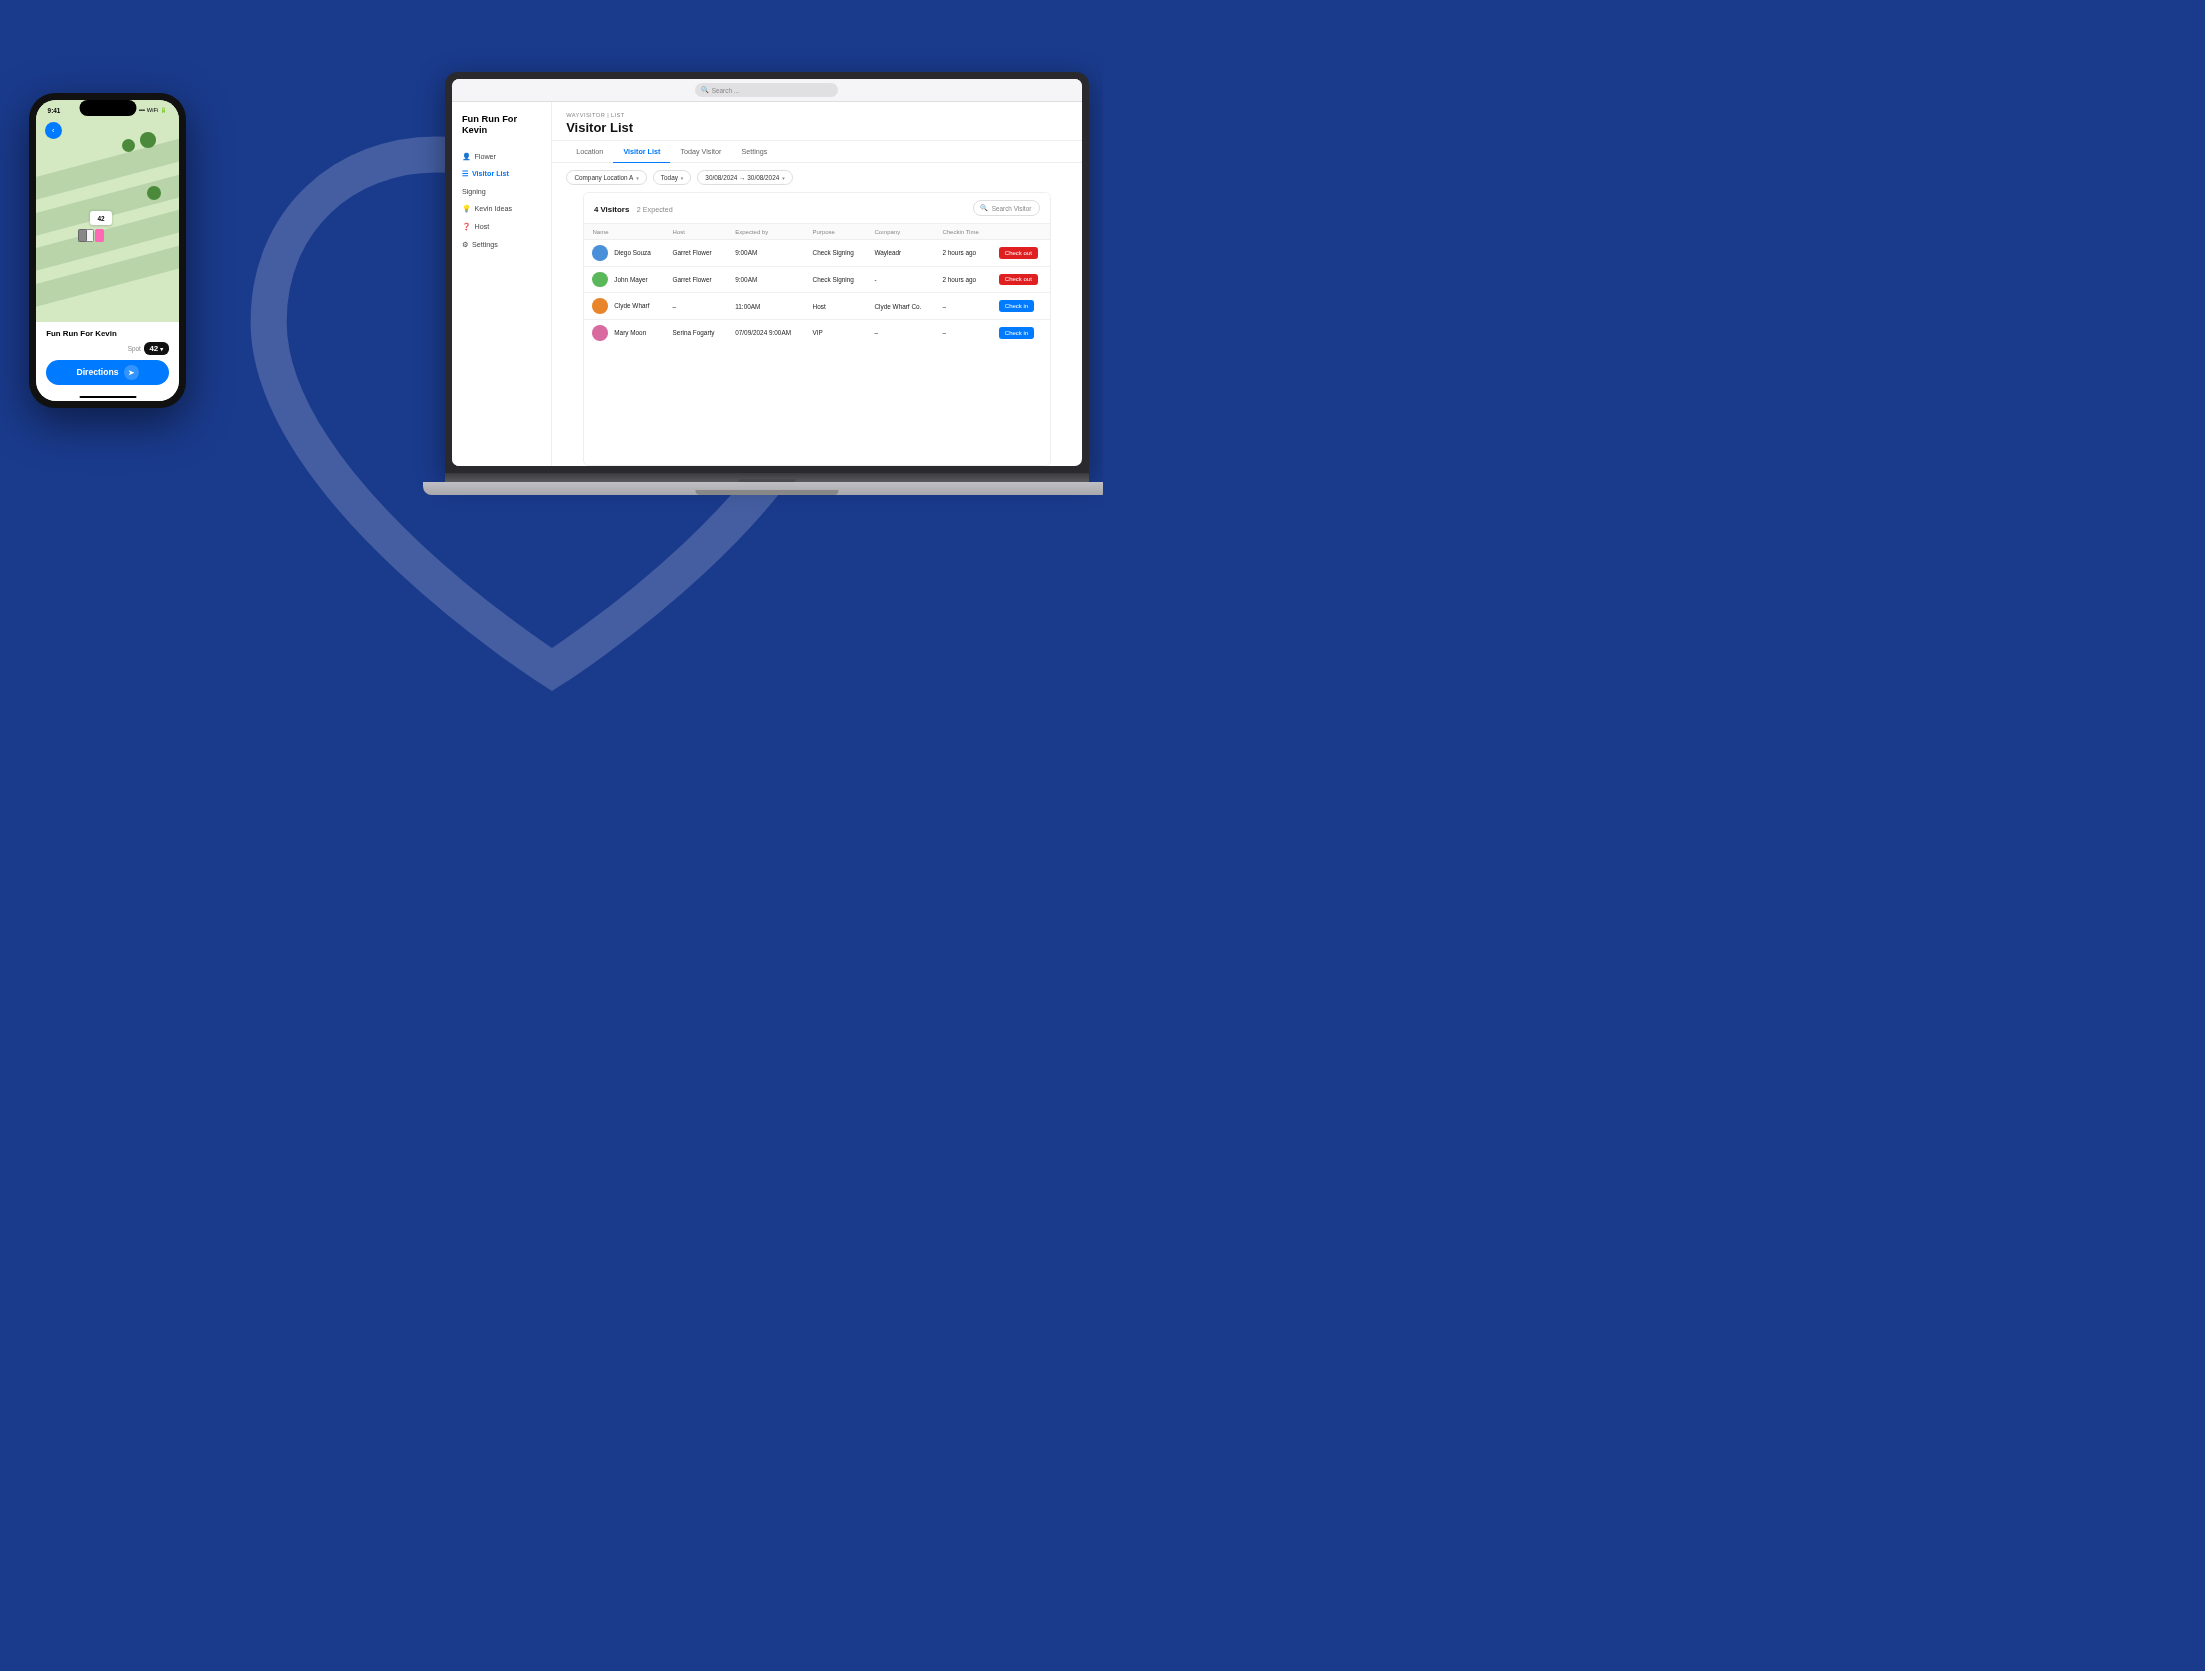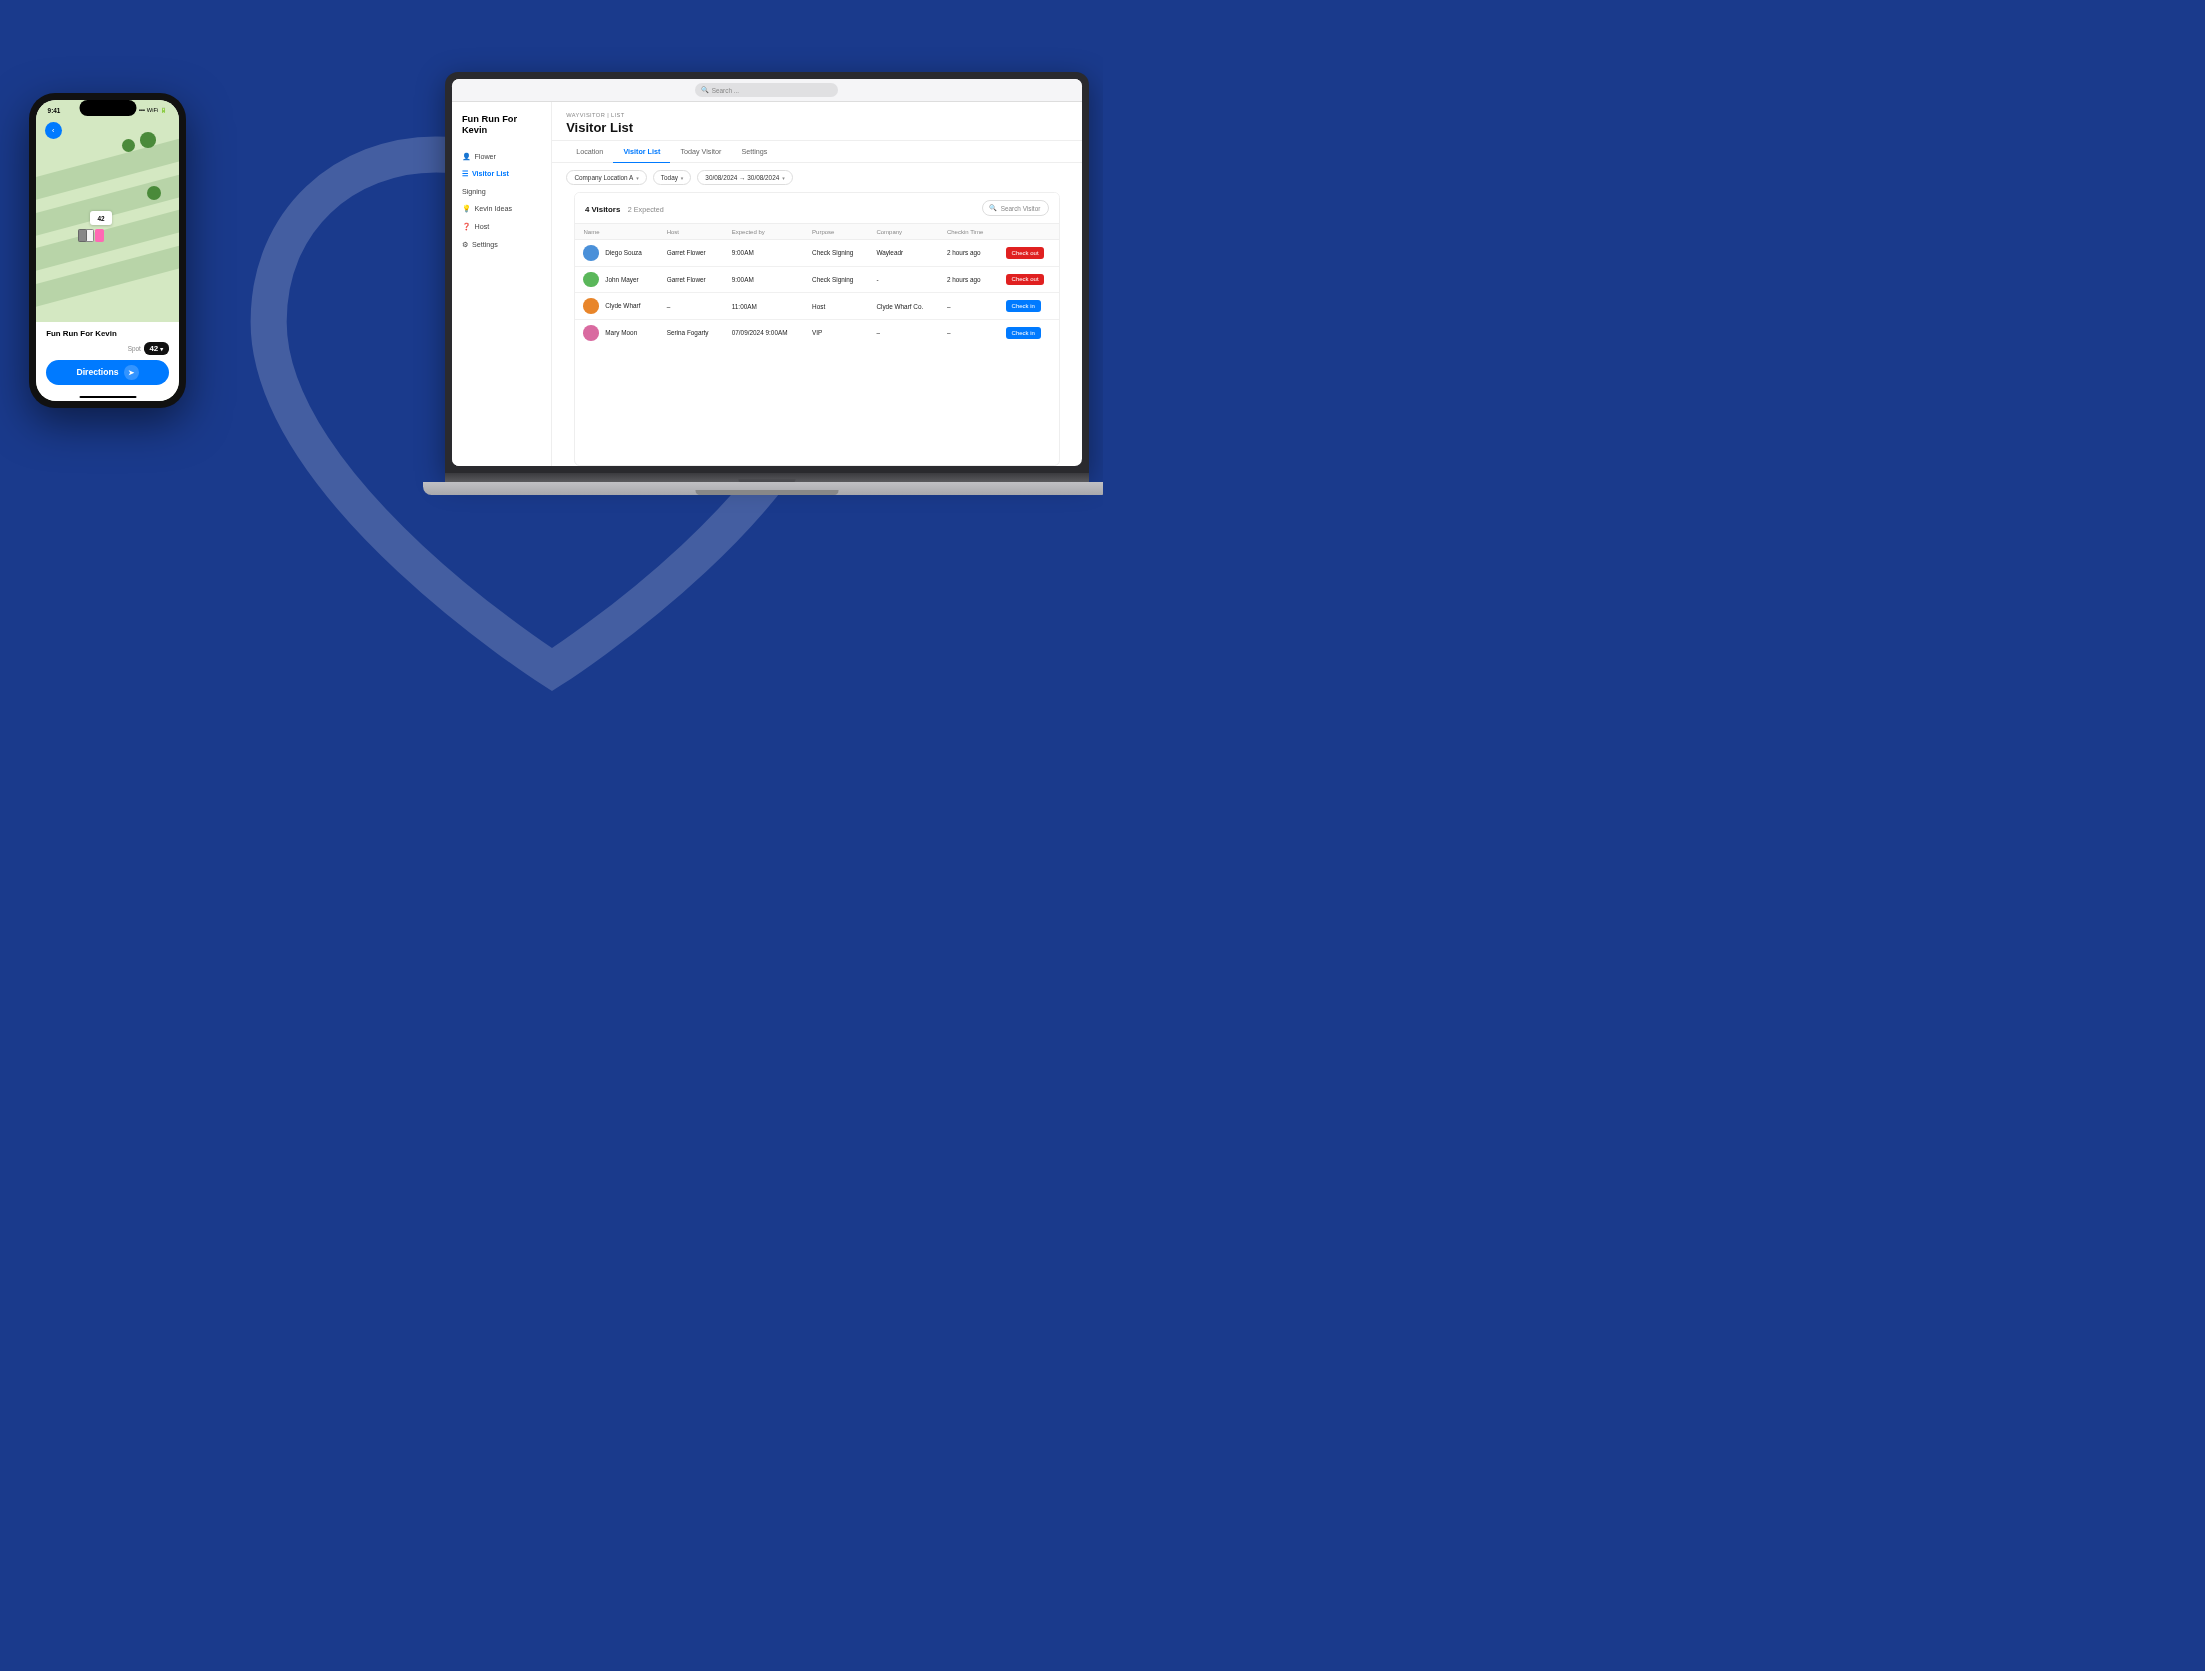--- a/index.html
+++ b/index.html
@@ -374,21 +374,21 @@
       border-radius: 11.4px;
       font-size: 6.4px;
       color: #333;
       background: white;
       cursor: pointer;
     }
     .filter-pill .chevron { font-size: 5px; color: #888; }
 
     
     .visitors-section {
-      margin: 0 22px;
+      margin: 0 31px;
       border: 0.7px solid #eee;
       border-radius: 5.7px;
       overflow: hidden;
       flex: 1;
     }
     .visitors-header {
       display: flex;
       align-items: center;
       justify-content: space-between;
       padding: 7.2px 10px;

